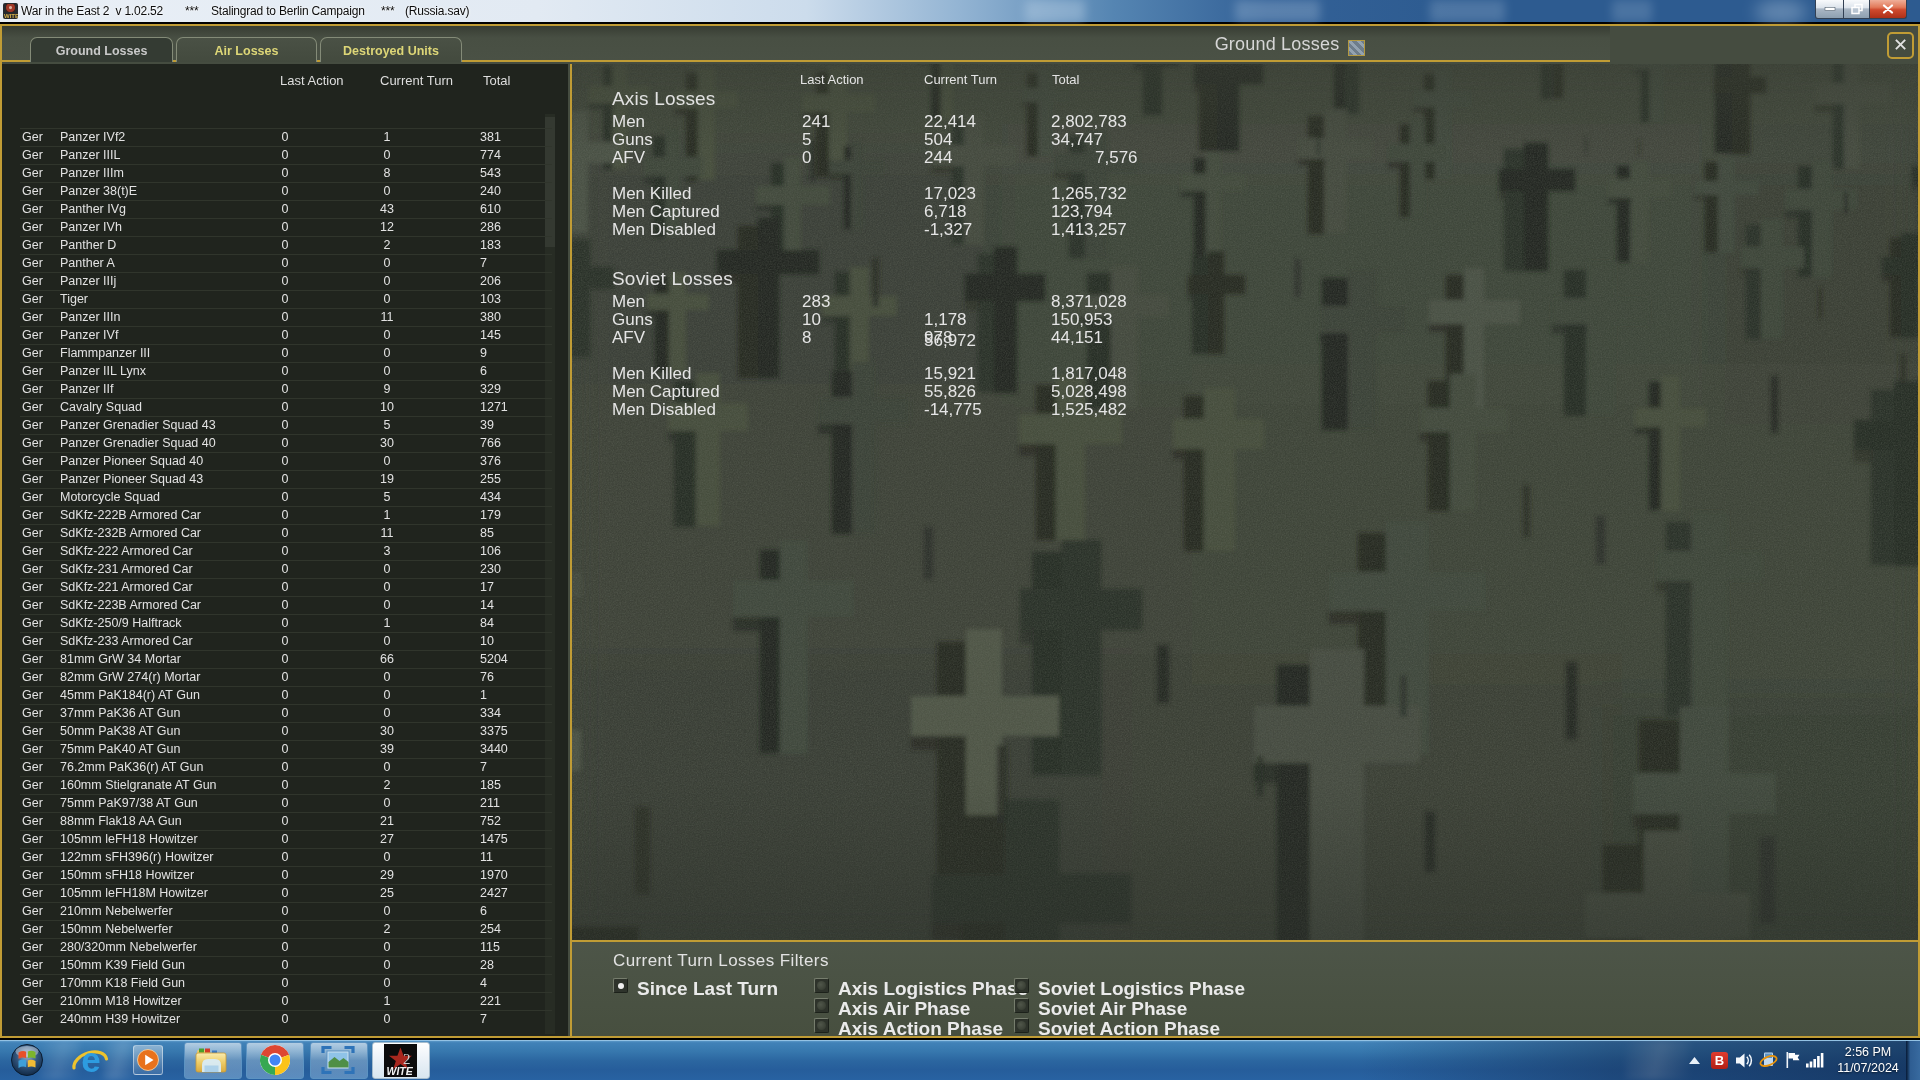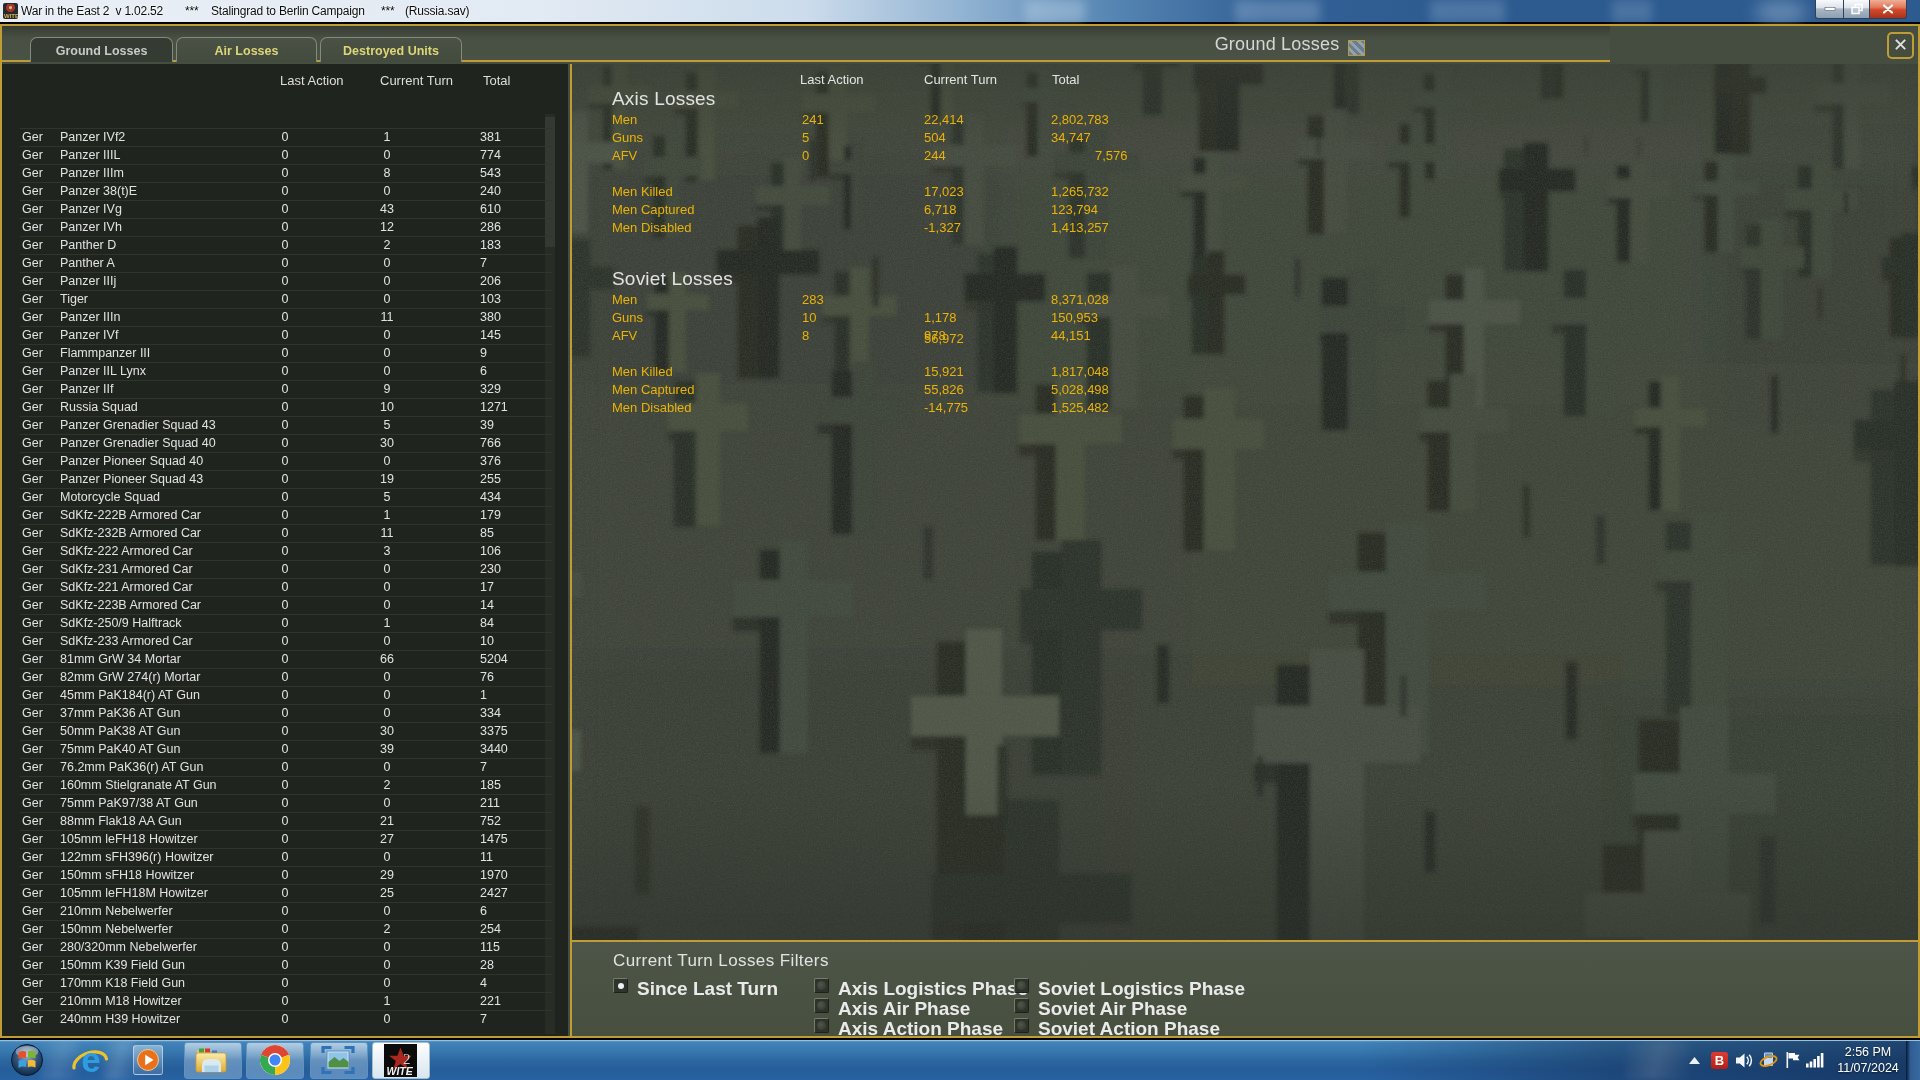--- a/index.html
+++ b/index.html
@@ -50,21 +50,21 @@
 .ca { left:237px; width:56px; text-align:center; }
 .cb { left:339px; width:56px; text-align:center; }
 .cc { left:460px; }
 #scrolltrack { position:absolute; left:543px; top:50px; width:10px; height:920px; background:#272c24; }
 #scrollthumb { position:absolute; left:543px; top:53px; width:10px; height:130px; background:#343931; }
 
 
 #rpanel { position:absolute; left:568px; top:38px; width:1348px; height:972px;
   border-left:2px solid #c09c35; overflow:hidden; }
 .cem { position:absolute; left:0; top:0; }
-.rtxt { position:absolute; color:#eab308; font-size:13px; white-space:pre; }
+.rtxt { position:absolute; color:#e5e5e5; font-size:17px; white-space:pre; }
 .rhead { position:absolute; color:#e4e4e4; font-size:13px; }
 .rtitle { position:absolute; color:#e2e2e2; font-size:19px; letter-spacing:0.2px; }
 
 
 #filters { position:absolute; left:0; top:876px; width:1346px; height:96px;
   background:linear-gradient(#4d5548,#474f3f); border-top:2px solid #c09c35; }
 #filters .ftitle { position:absolute; left:41px; top:9px; font-size:17px; color:#e2e2e2;
   letter-spacing:0.4px; }
 .fbox { position:absolute; width:15px; height:15px; background:#2e332b;
   border-top:1px solid #767d6d; border-left:1px solid #767d6d;
@@ -165,21 +165,21 @@
       </div>
 <div class="trow" style="top:118px">
         <span class="cger">Ger</span>
         <span class="cname">Panzer 38(t)E</span>
         <span class="ca">0</span>
         <span class="cb">0</span>
         <span class="cc">240</span>
       </div>
 <div class="trow" style="top:136px">
         <span class="cger">Ger</span>
-        <span class="cname">Panzer IVg</span>
+        <span class="cname">Panther IVg</span>
         <span class="ca">0</span>
         <span class="cb">43</span>
         <span class="cc">610</span>
       </div>
 <div class="trow" style="top:154px">
         <span class="cger">Ger</span>
         <span class="cname">Panzer IVh</span>
         <span class="ca">0</span>
         <span class="cb">12</span>
         <span class="cc">286</span>
@@ -242,21 +242,21 @@
       </div>
 <div class="trow" style="top:316px">
         <span class="cger">Ger</span>
         <span class="cname">Panzer IIf</span>
         <span class="ca">0</span>
         <span class="cb">9</span>
         <span class="cc">329</span>
       </div>
 <div class="trow" style="top:334px">
         <span class="cger">Ger</span>
-        <span class="cname">Russia Squad</span>
+        <span class="cname">Cavalry Squad</span>
         <span class="ca">0</span>
         <span class="cb">10</span>
         <span class="cc">1271</span>
       </div>
 <div class="trow" style="top:352px">
         <span class="cger">Ger</span>
         <span class="cname">Panzer Grenadier Squad 43</span>
         <span class="ca">0</span>
         <span class="cb">5</span>
         <span class="cc">39</span>

